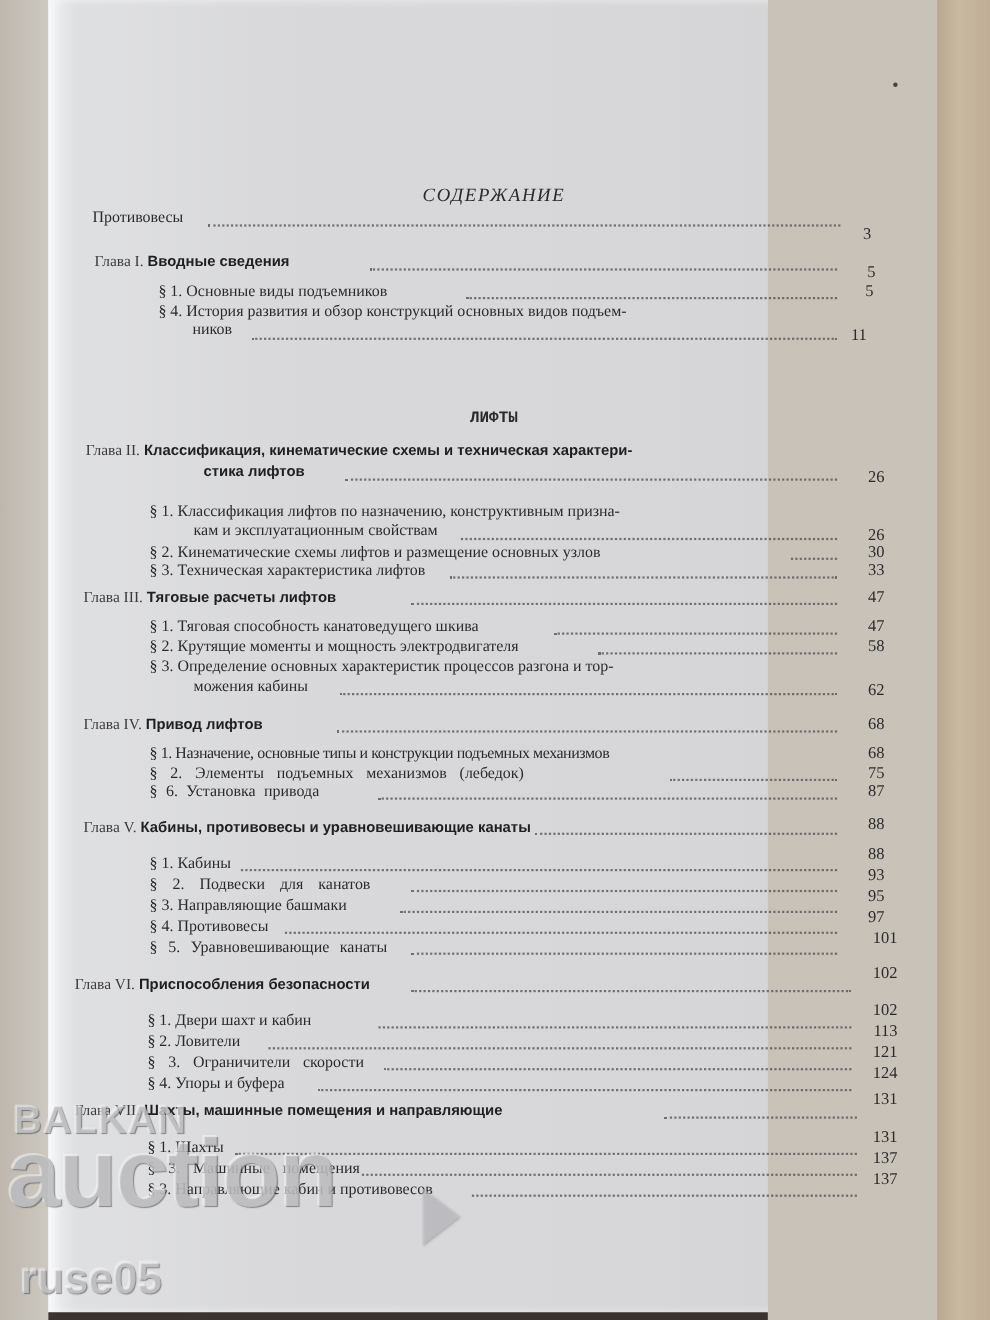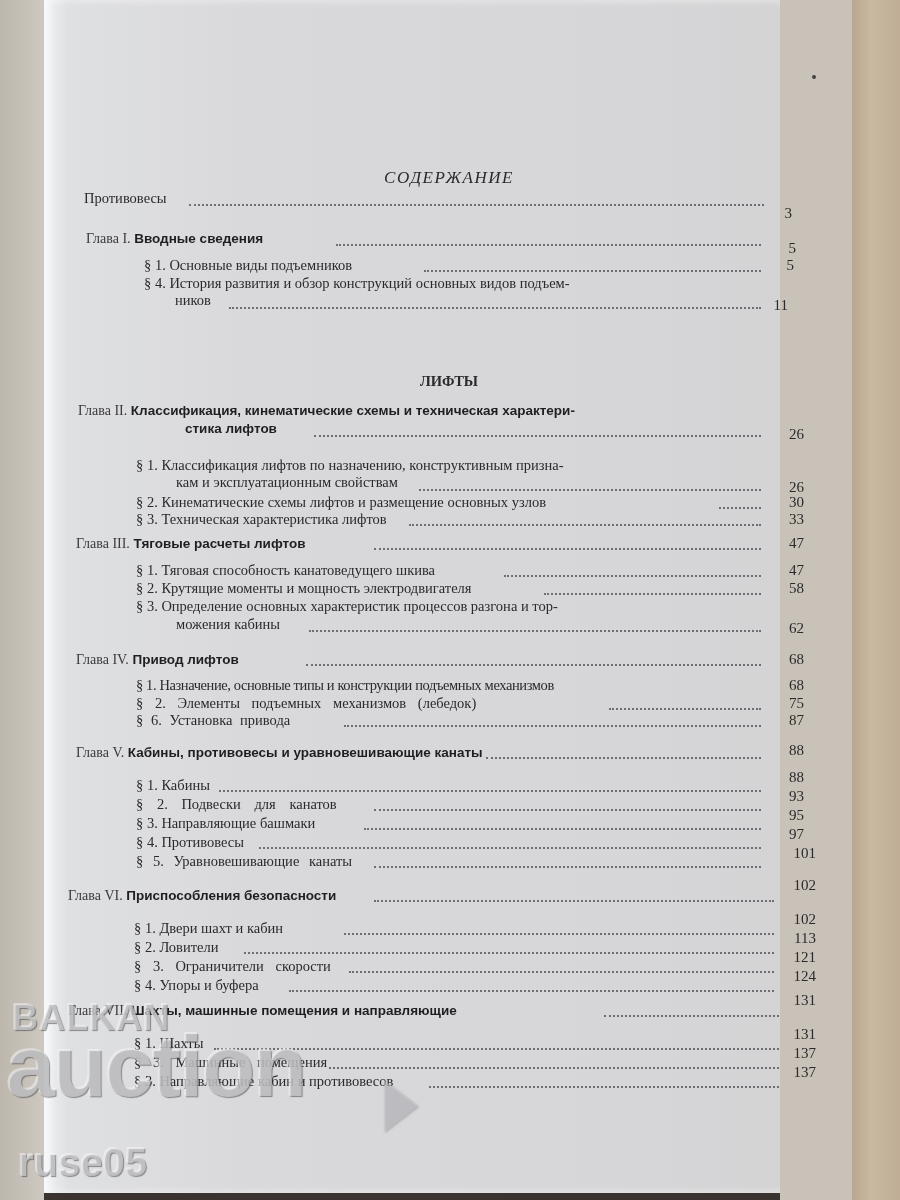--- a/index.html
+++ b/index.html
@@ -11,38 +11,38 @@
   }
   .bg-left {
     position:absolute; left:0; top:0; width:44px; height:1200px;
     background:linear-gradient(to right,#bdb7ae,#cdc8c0);
   }
   .bg-right {
     position:absolute; left:852px; top:0; width:48px; height:1200px;
     background:linear-gradient(to right,#b8a890,#c9b9a0 40%,#bfae95);
   }
   .page {
-    position:absolute; left:44px; top:0; width:736px; height:1193px;
+    position:absolute; left:44px; top:0; width:654px; height:1193px;
     background:linear-gradient(to right,#eef0f2 0px,#dfe0e2 25px,#d9d9db 200px,#d6d6d8 600px,#d2d2d3 810px);
     border-bottom:7px solid #3a3330;
     box-shadow:inset 6px 0 8px rgba(255,255,255,0.6);
   }
   .content { position:absolute; left:0; top:0; width:810px; height:1193px; }
 
   .title {
     position:absolute; left:0; width:810px; text-align:center; top:168px;
     font-style:italic; font-size:17px; letter-spacing:1.5px;
   }
   .section-title {
     position:absolute; left:0; width:810px; text-align:center; top:337px;
     font-size:14px; letter-spacing:4px;
   }
   .part-title {
     position:absolute; left:0; width:810px; text-align:center; top:373px;
-    font-family:Liberation Serif, serif; font-weight:bold; font-size:14.5px;
+    font-family:Liberation Mono, monospace; font-weight:bold; font-size:14.5px;
   }
 
   .row { position:absolute; left:0; width:810px; font-size:14.5px; line-height:16px; }
   .row .line { position:absolute; white-space:nowrap; }
   .row .dots {
     position:absolute; height:4px; border-bottom:2px dotted #55555a;
     opacity:0.8;
   }
   .row .page-num {
     position:absolute; text-align:right; width:60px; font-size:15px;

